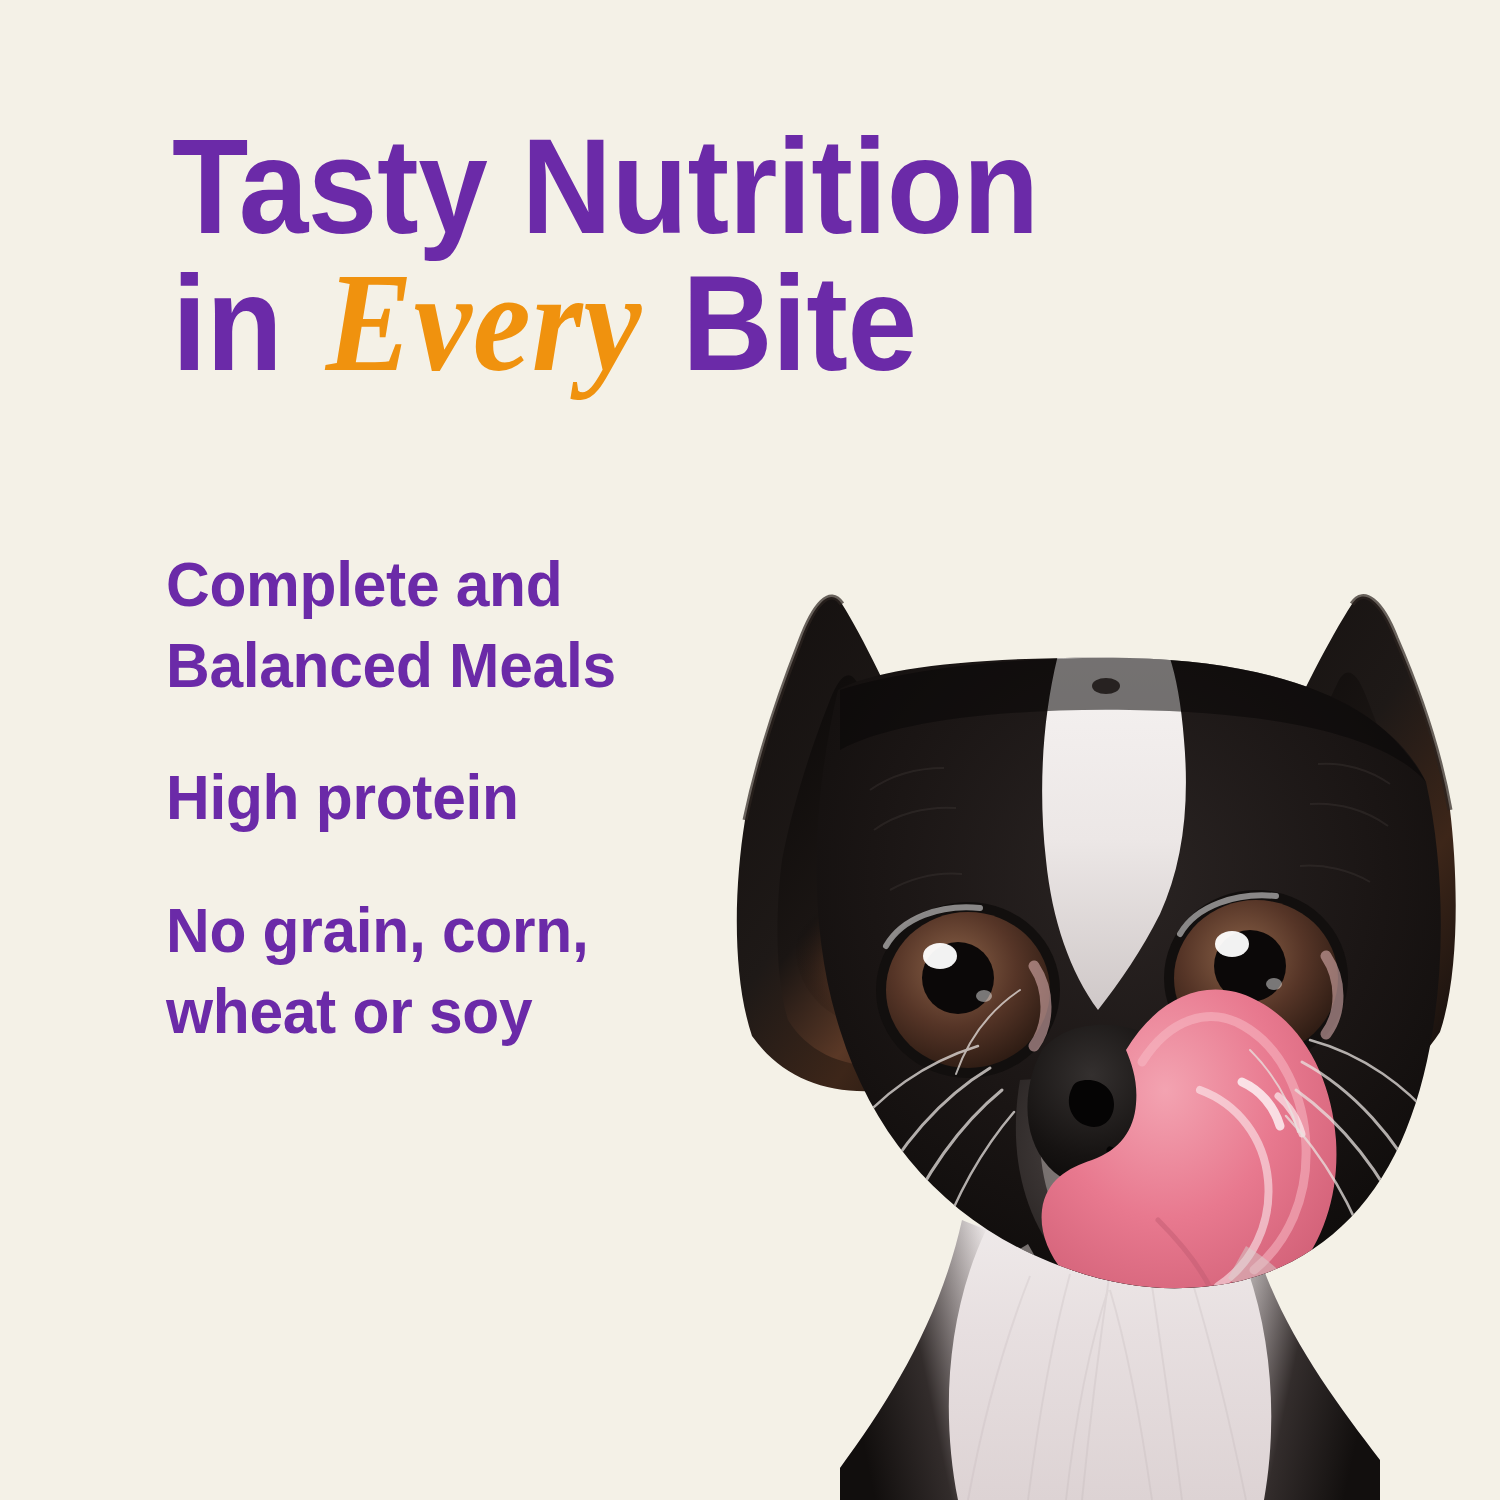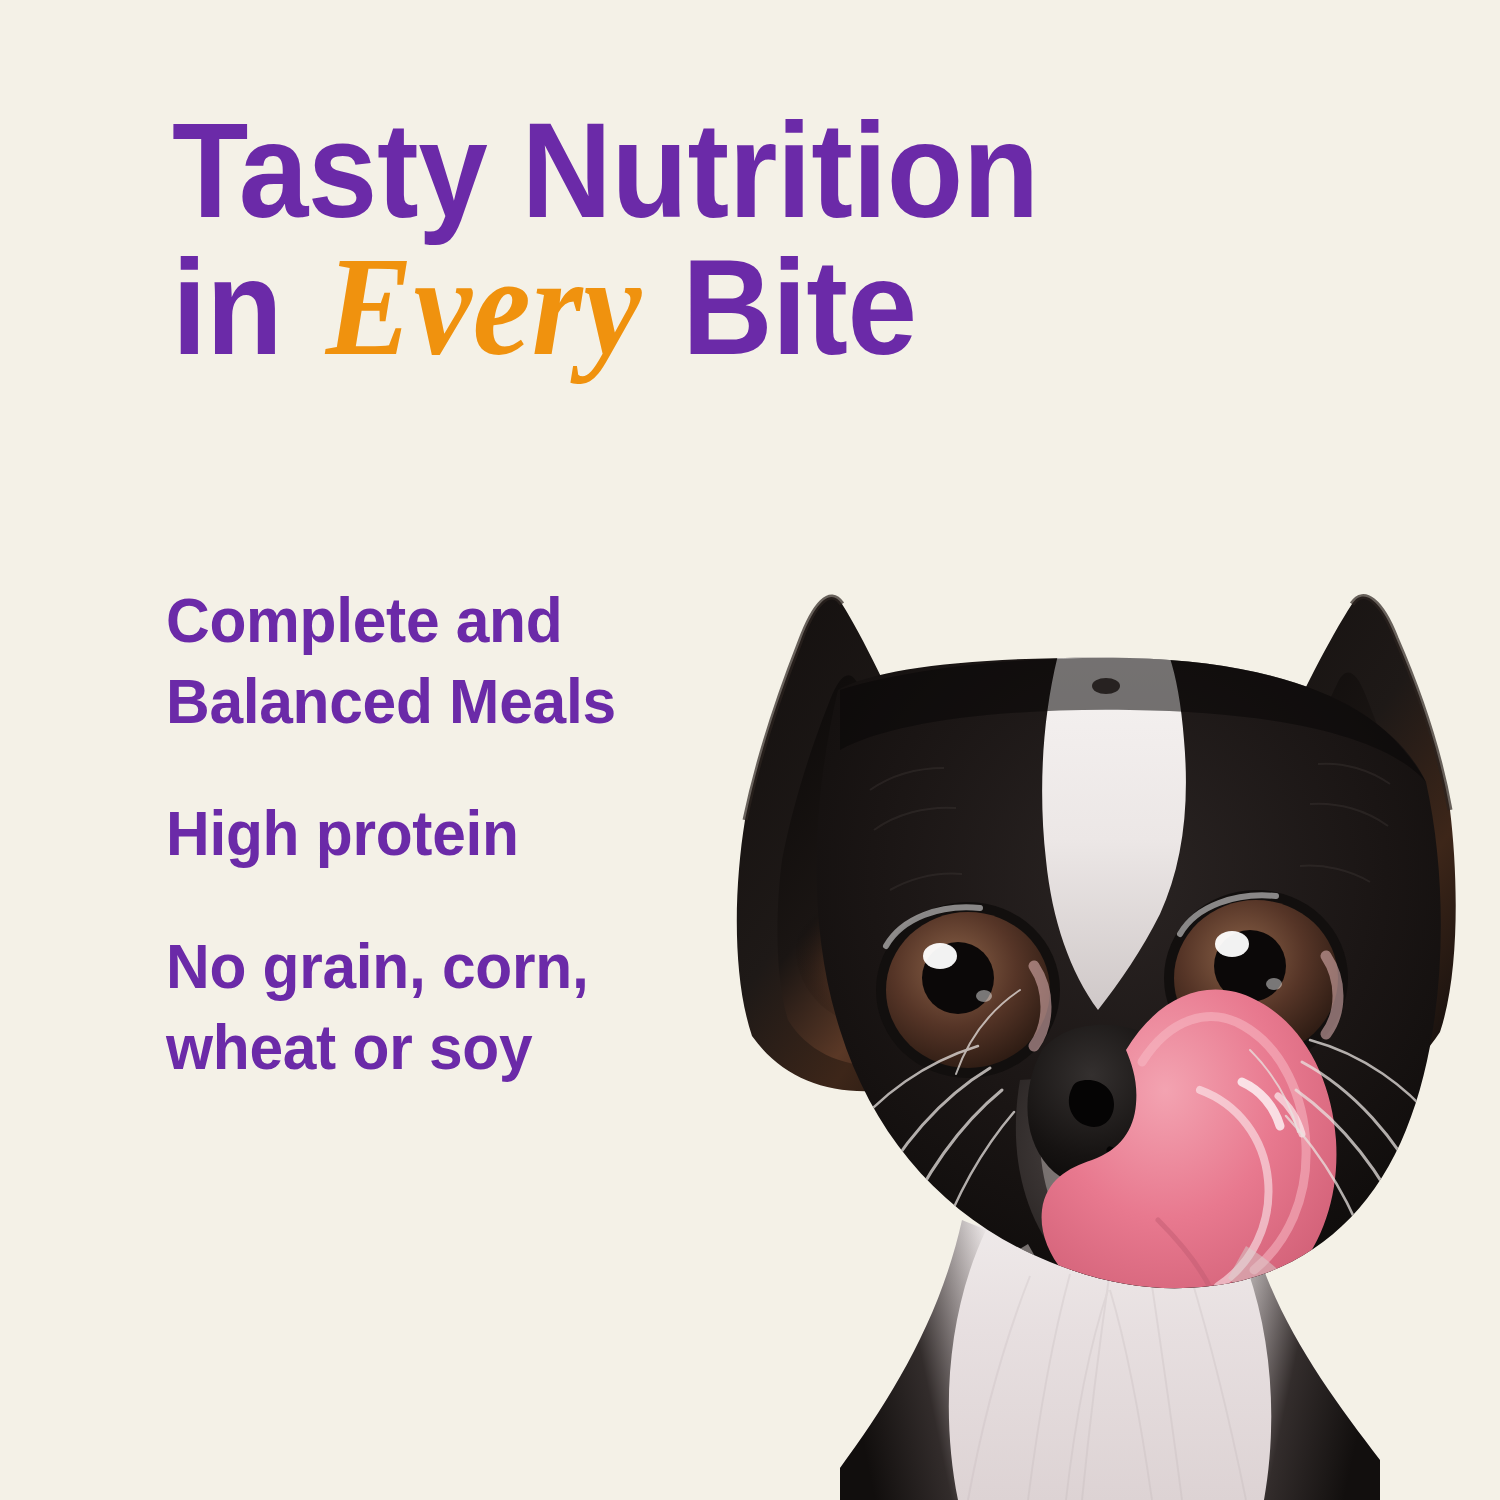--- a/index.html
+++ b/index.html
@@ -14,21 +14,21 @@
     overflow: hidden;
     background: #f4f1e7;
     font-family: "Liberation Sans", sans-serif;
     -webkit-font-smoothing: antialiased;
   }
 
   
   .headline {
     position: absolute;
     left: 172px;
-    top: 104px;
+    top: 120px;
     width: 1120px;
     line-height: 0.98;
     letter-spacing: -0.5px;
   }
   .headline-line {
     display: block;
     white-space: nowrap;
     font-size: 136px;
     font-weight: 700;
     color: #6b2aa8;
@@ -42,21 +42,21 @@
     font-weight: 700;
     font-size: 142px;
     letter-spacing: 1px;
     padding: 0 6px 0 10px;
   }
 
   
   .bullets {
     position: absolute;
     left: 166px;
-    top: 580px;
+    top: 544px;
     width: 600px;
   }
   .bullet {
     color: #6b2aa8;
     font-size: 63px;
     font-weight: 700;
     line-height: 1.28;
     letter-spacing: -0.3px;
     transform: scaleX(0.96);
     transform-origin: left top;

